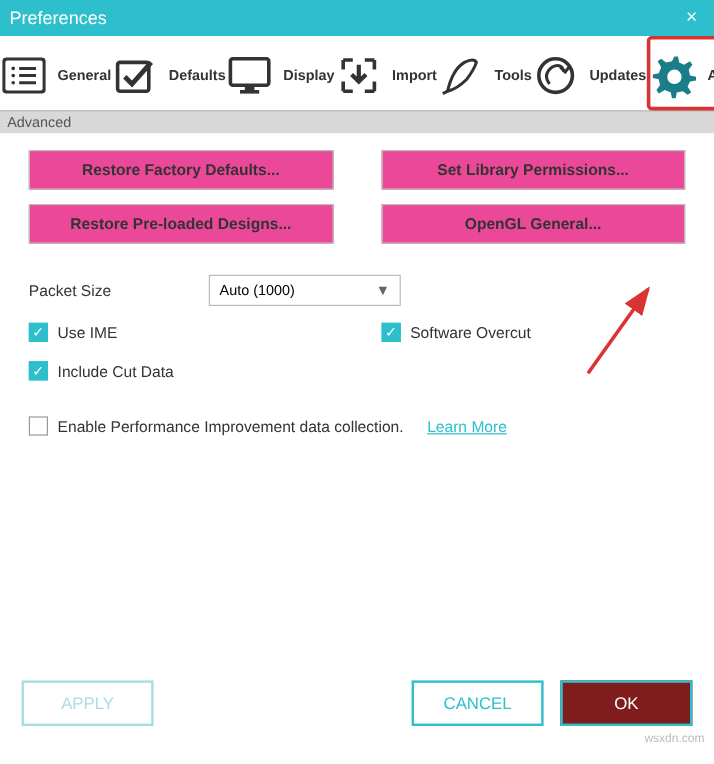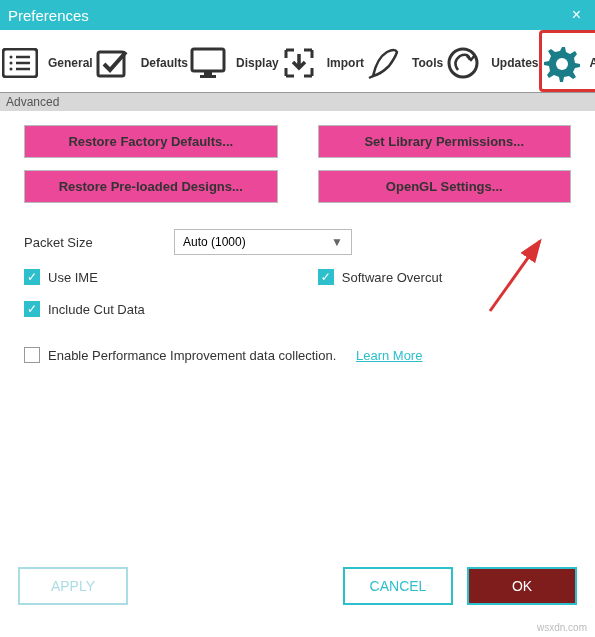--- a/index.html
+++ b/index.html
@@ -17,40 +17,40 @@
   .toolbar .tab.selected .label { font-weight: 700; }
 
   .section-header { background: #d8d8d8; font-size: 12px; padding: 2px 6px; color: #555; }
 
   .content { padding: 14px 24px; position: relative; }
   .btn-row { display: flex; gap: 40px; margin-bottom: 12px; }
   .wide-btn { flex: 1; border: 1px solid #bbb; background: #ec4899; padding: 8px 0; font-size: 13px; font-weight: 700; color: #333; cursor: pointer; text-align: center; }
 
   .form-row { display: flex; align-items: center; margin: 26px 0 14px; }
   .form-row .lbl { width: 150px; font-size: 13px; color: #333; }
-  .select { width: 178px; border: 1px solid #bbb; background: #fff; padding: 5px 8px; font-size: 12px; display: flex; align-items: center; justify-content: space-between; cursor: pointer; }
+  .select { width: 160px; border: 1px solid #bbb; background: #fff; padding: 5px 8px; font-size: 12px; display: flex; align-items: center; justify-content: space-between; cursor: pointer; }
   .select .chev { font-size: 12px; color: #666; }
 
   .check-row { display: flex; gap: 220px; margin-bottom: 16px; }
   .check { display: flex; align-items: center; gap: 8px; font-size: 13px; color: #333; cursor: pointer; }
   .check .box { width: 16px; height: 16px; border: 1px solid #999; display: flex; align-items: center; justify-content: center; }
   .check .box.checked { background: #2dbfcc; border-color: #2dbfcc; color: #fff; font-size: 12px; line-height: 1; }
   .check .box.unchecked { background: #fff; }
   .link { color: #2dbfcc; text-decoration: underline; cursor: pointer; }
 
   .arrow { position: absolute; top: 120px; left: 480px; pointer-events: none; }
 
   .dialog-buttons { position: absolute; bottom: 32px; left: 0; right: 0; display: flex; padding: 0 18px; gap: 14px; }
   .dialog-buttons .spacer { flex: 1; }
   .dbtn { width: 110px; padding: 9px 12px; font-size: 14px; cursor: pointer; text-align: center; border: 2px solid #2dbfcc; }
   .dbtn.apply { color: #a9dde3; background: #fff; border-color: #a9dde3; }
   .dbtn.cancel { color: #2dbfcc; background: #fff; }
   .dbtn.ok { color: #fff; background: #7f1d1d; }
 
-  .watermark { position: absolute; bottom: 4px; right: 8px; font-size: 10px; color: #bbb; }
+  .watermark { position: absolute; bottom: 16px; right: 8px; font-size: 10px; color: #bbb; }
 </style>
 </head>
 <body>
 
 <div class="titlebar">
   <span class="title">Preferences</span>
   <span class="close">×</span>
 </div>
 
 <div class="toolbar">
@@ -129,21 +129,21 @@
 <div class="section-header">Advanced</div>
 
 <div class="content">
 
   <div class="btn-row">
     <button class="wide-btn">Restore Factory Defaults...</button>
     <button class="wide-btn">Set Library Permissions...</button>
   </div>
   <div class="btn-row">
     <button class="wide-btn">Restore Pre-loaded Designs...</button>
-    <button class="wide-btn">OpenGL Settings...</button>
+    <button class="wide-btn">OpenGL General...</button>
   </div>
 
   <div class="form-row">
     <span class="lbl">Packet Size</span>
     <div class="select">
       <span>Auto (1000)</span>
       <span class="chev">▼</span>
     </div>
   </div>
 

